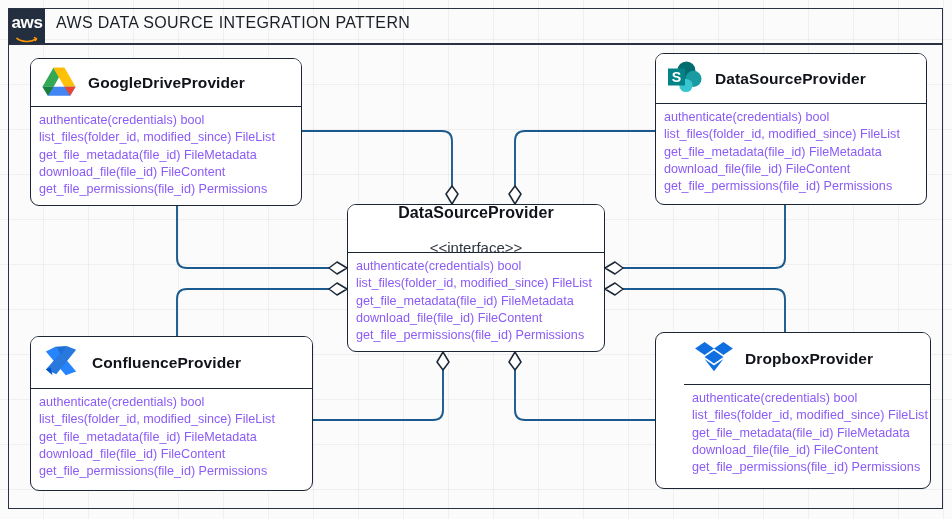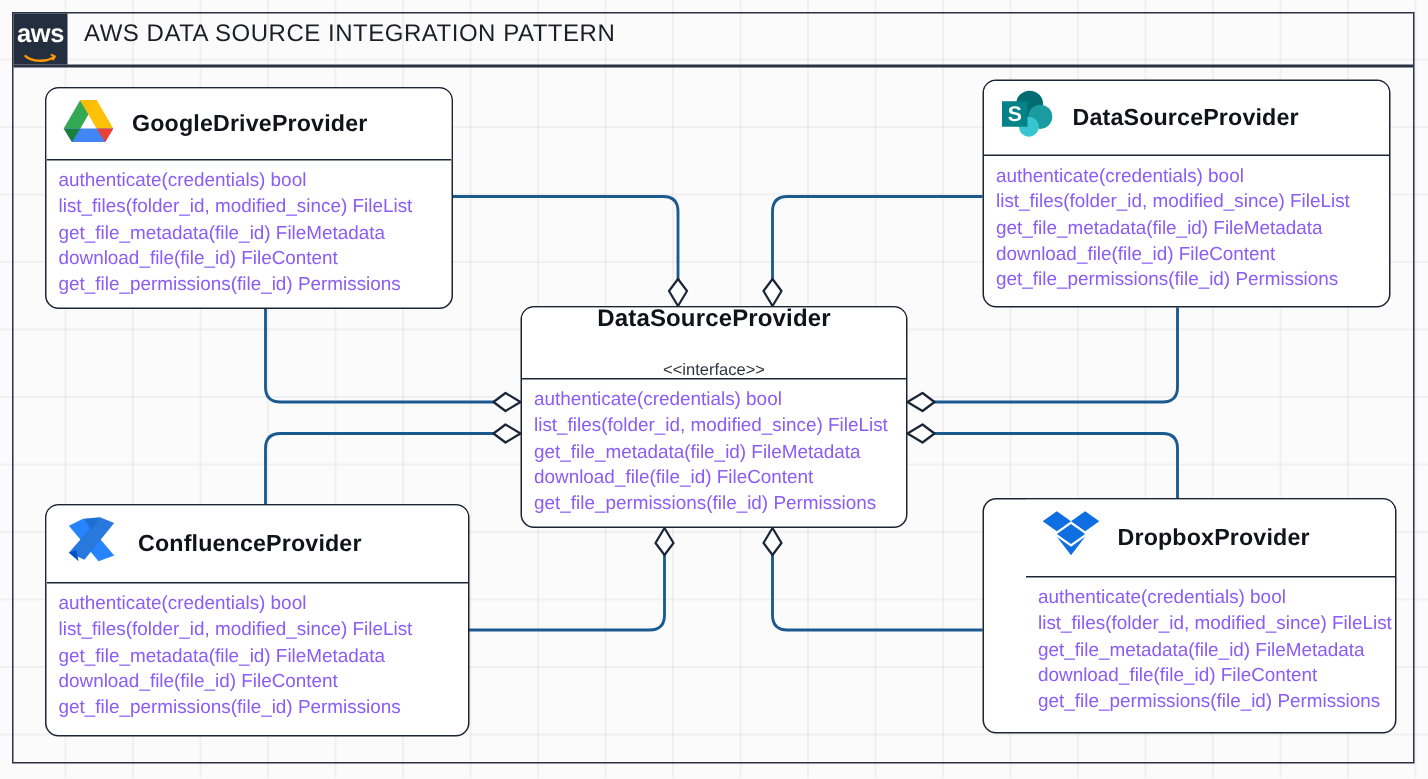--- a/index.html
+++ b/index.html
@@ -105,21 +105,21 @@
   #box-dropbox .uml-title{margin-left:12px;}
 
   
   #box-interface{left:347px;top:204px;width:258px;height:148px;z-index:5;}
   #box-interface .uml-head{
     height:48px;flex-direction:column;justify-content:center;align-items:center;
     padding:0;
   }
   #box-interface .uml-title{font-size:16px;line-height:19px;}
   #box-interface .stereo{
-    font-size:11px;color:#2f3540;line-height:15px;margin-top:18px;
+    font-size:15px;color:#2f3540;line-height:15px;margin-top:18px;
   }
   #box-interface .uml-body{padding-left:8px;padding-top:5px;}
 </style>
 </head>
 <body>
 
 <div id="canvas">
 
   <div id="frame"></div>
   <div id="header-rule"></div>

